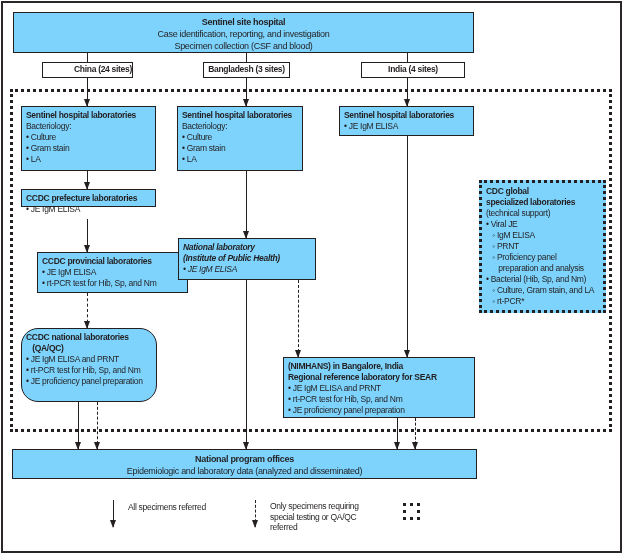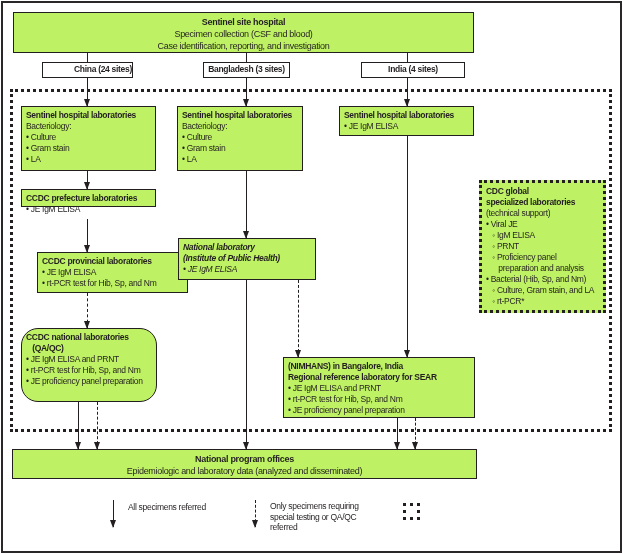--- a/index.html
+++ b/index.html
@@ -3,21 +3,21 @@
 <meta charset="utf-8">
 <style>
   html,body{margin:0;padding:0;background:#ffffff;}
   #canvas{
     position:relative;width:623px;height:554px;background:#ffffff;
     font-family:"Liberation Sans",sans-serif;color:#231f20;
     -webkit-font-smoothing:antialiased;overflow:hidden;
   }
   .frame{position:absolute;left:1px;top:1px;right:1px;bottom:1px;border:2px solid #2b2627;}
   .box{
-    position:absolute;box-sizing:border-box;border:1.5px solid #231f20;background:#bef264;
+    position:absolute;box-sizing:border-box;border:1.5px solid #231f20;background:#7dd3fc;
     font-size:8.5px;line-height:11px;letter-spacing:-0.3px;padding:3px 4px;
   }
   .box .title .ln{font-weight:bold;}
   .ln{white-space:pre;}
   .t-center{text-align:center;font-size:9px;line-height:12px;padding-top:3px;}
   .tab{
     position:absolute;box-sizing:border-box;border:1.5px solid #231f20;background:#ffffff;
     font-weight:bold;font-size:8.5px;letter-spacing:-0.3px;text-align:center;line-height:13px;
   }
   .dotted-region{position:absolute;box-sizing:border-box;border:3px dotted #231f20;background:transparent;}
@@ -36,22 +36,22 @@
 <body>
 
 <div id="canvas">
   <div class="frame"></div>
 
   <div class="box t-center" style="left:13px;top:12px;width:461px;height:41px;">
     <div class="title">
         <div class="ln">Sentinel site hospital</div>
       </div>
     <div class="body">
+        <div class="ln">Case identification, reporting, and investigation</div>
         <div class="ln">Specimen collection (CSF and blood)</div>
-        <div class="ln">Case identification, reporting, and investigation</div>
       </div>
   </div>
 
   <div class="tab" style="left:42px;top:62px;width:91px;height:16px;text-align:right;">China (24 sites)</div>
   <div class="tab" style="left:203px;top:62px;width:87px;height:16px;">Bangladesh (3 sites)</div>
   <div class="tab" style="left:361px;top:62px;width:104px;height:16px;">India (4 sites)</div>
 
   <div class="dotted-region" style="left:10px;top:89px;width:602px;height:343px;"></div>
 
   <div class="box" style="left:21px;top:106px;width:135px;height:65px;">

